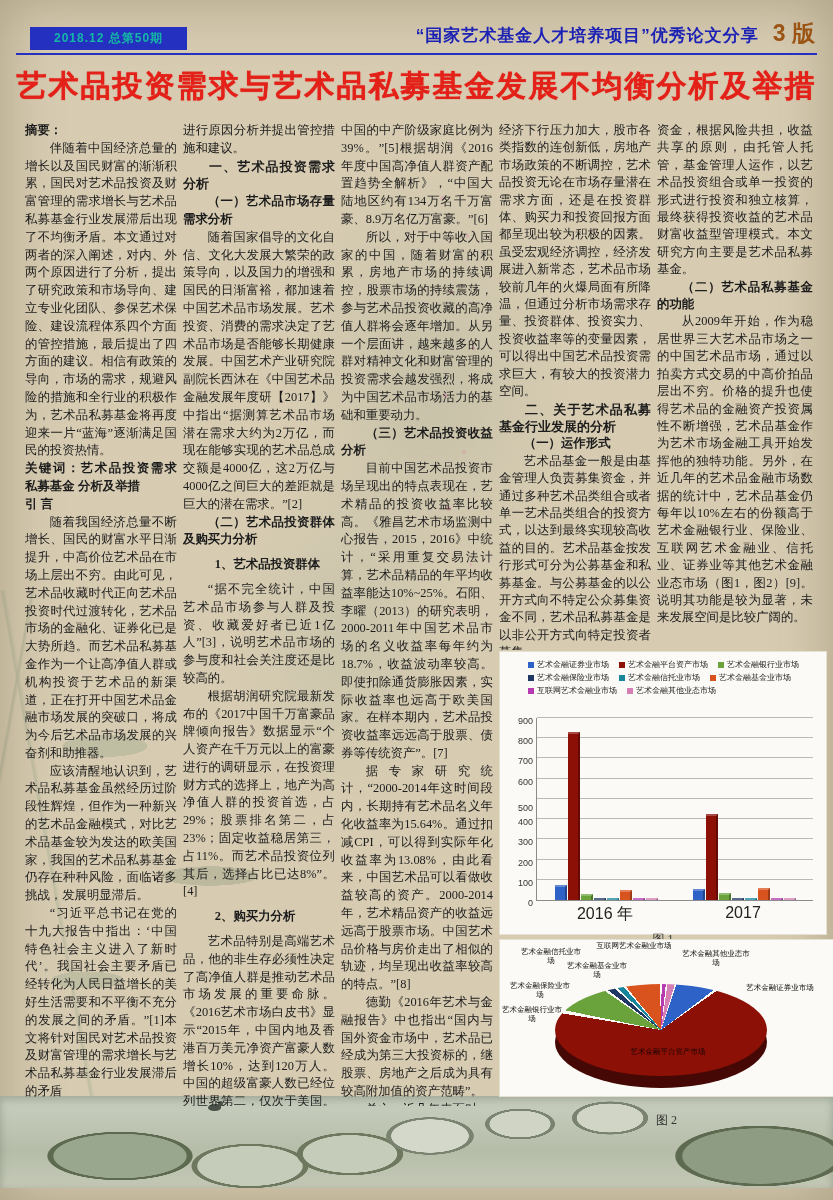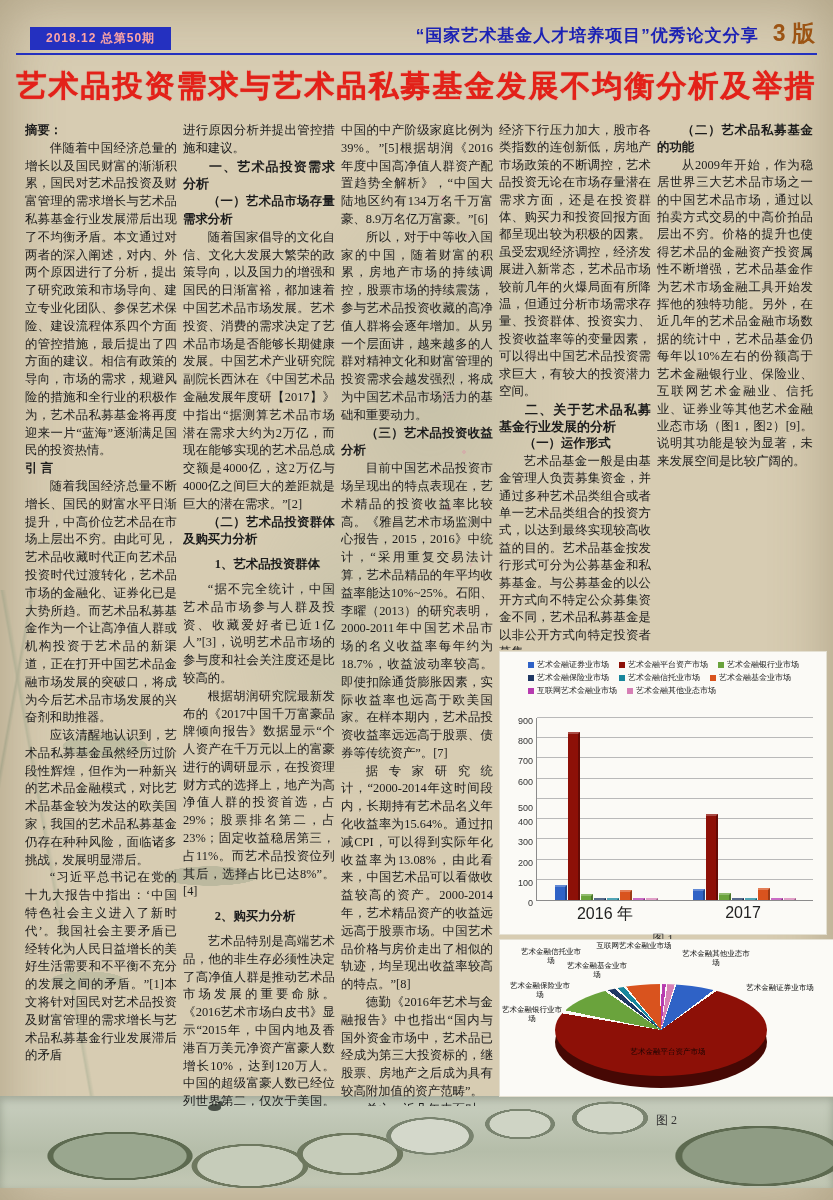--- a/index.html
+++ b/index.html
@@ -1,22 +1,22 @@
 <!DOCTYPE html>
 <html><head>
 <meta charset="utf-8">
 <style>
   html,body{margin:0;padding:0;}
   body{width:833px;height:1200px;background:#b3a78c;font-family:"Liberation Serif","DejaVu Serif",serif;}
   #page{position:absolute;left:0;top:0;width:833px;height:1200px;background:#d7ccb2;overflow:hidden;
         box-shadow:inset 0 0 60px rgba(120,105,70,.45);}
   
-  .issue-box{position:absolute;left:30px;top:27px;background:#2430c0;color:#fca5a5;
+  .issue-box{position:absolute;left:30px;top:27px;background:#2430c0;color:#14b8a6;
              font-family:"Liberation Sans",sans-serif;font-size:12px;font-weight:700;
-             padding:3px 16px;letter-spacing:1px;}
+             padding:3px 24px;letter-spacing:1px;}
   .header-right{position:absolute;right:18px;top:18px;display:flex;align-items:baseline;gap:14px;}
   .header-title{color:#1c22b4;font-weight:700;font-size:17px;font-family:"Liberation Sans",sans-serif;letter-spacing:1px;}
   .page-no{color:#9c5414;font-weight:700;font-size:23px;font-family:"Liberation Sans",sans-serif;}
   .rule{position:absolute;left:16px;right:16px;top:53px;height:2px;background:#2430c0;}
   
   .main-title{position:absolute;left:0;right:0;top:66px;margin:0;text-align:center;
               color:#e32119;font-size:30px;font-weight:700;letter-spacing:2px;
               font-family:"Liberation Sans",sans-serif;text-shadow:0 0 1px #e32119;}
   
   .wash{position:absolute;left:220px;top:140px;width:420px;height:700px;opacity:.18;pointer-events:none;
@@ -104,20 +104,21 @@
     <span class="header-title">“国家艺术基金人才培养项目”优秀论文分享</span>
     <span class="page-no">3 版</span>
   </div>
   <div class="rule"></div>
 
   <h1 class="main-title">艺术品投资需求与艺术品私募基金发展不均衡分析及举措</h1>
 
   <div class="col" id="col1">
     <p class="lbl hei">摘要：</p>
     <p class="p">伴随着中国经济总量的增长以及国民财富的渐渐积累，国民对艺术品投资及财富管理的需求增长与艺术品私募基金行业发展滞后出现了不均衡矛盾。本文通过对两者的深入阐述，对内、外两个原因进行了分析，提出了研究政策和市场导向、建立专业化团队、参保艺术保险、建设流程体系四个方面的管控措施，最后提出了四方面的建议。相信有政策的导向，市场的需求，规避风险的措施和全行业的积极作为，艺术品私募基金将再度迎来一片“蓝海”逐渐满足国民的投资热情。</p>
+    <p class="kw hei">关键词：艺术品投资需求 私募基金 分析及举措</p>
     <p class="lbl hei">引 言</p>
     <p class="p">随着我国经济总量不断增长、国民的财富水平日渐提升，中高价位艺术品在市场上层出不穷。由此可见，艺术品收藏时代正向艺术品投资时代过渡转化，艺术品市场的金融化、证券化已是大势所趋。而艺术品私募基金作为一个让高净值人群或机构投资于艺术品的新渠道，正在打开中国艺术品金融市场发展的突破口，将成为今后艺术品市场发展的兴奋剂和助推器。</p>
     <p class="p">应该清醒地认识到，艺术品私募基金虽然经历过阶段性辉煌，但作为一种新兴的艺术品金融模式，对比艺术品基金较为发达的欧美国家，我国的艺术品私募基金仍存在种种风险，面临诸多挑战，发展明显滞后。</p>
     <p class="p">“习近平总书记在党的十九大报告中指出：‘中国特色社会主义进入了新时代’。我国社会主要矛盾已经转化为人民日益增长的美好生活需要和不平衡不充分的发展之间的矛盾。”[1]本文将针对国民对艺术品投资及财富管理的需求增长与艺术品私募基金行业发展滞后的矛盾</p>
   </div>
 
   <div class="col" id="col2">
     <p class="cont">进行原因分析并提出管控措施和建议。</p>
     <p class="h1 hei">一、艺术品投资需求分析</p>
     <p class="h2 hei">（一）艺术品市场存量需求分析</p>
@@ -141,20 +142,21 @@
   </div>
 
   <div class="col" id="col4">
     <p class="cont">经济下行压力加大，股市各类指数的连创新低，房地产市场政策的不断调控，艺术品投资无论在市场存量潜在需求方面，还是在投资群体、购买力和投资回报方面都呈现出较为积极的因素。虽受宏观经济调控，经济发展进入新常态，艺术品市场较前几年的火爆局面有所降温，但通过分析市场需求存量、投资群体、投资实力、投资收益率等的变量因素，可以得出中国艺术品投资需求巨大，有较大的投资潜力空间。</p>
     <p class="h1 hei">二、关于艺术品私募基金行业发展的分析</p>
     <p class="h2 hei">（一）运作形式</p>
     <p class="p">艺术品基金一般是由基金管理人负责募集资金，并通过多种艺术品类组合或者单一艺术品类组合的投资方式，以达到最终实现较高收益的目的。艺术品基金按发行形式可分为公募基金和私募基金。与公募基金的以公开方式向不特定公众募集资金不同，艺术品私募基金是以非公开方式向特定投资者募集</p>
   </div>
 
   <div class="col" id="col5">
+    <p class="cont">资金，根据风险共担，收益共享的原则，由托管人托管，基金管理人运作，以艺术品投资组合或单一投资的形式进行投资和独立核算，最终获得投资收益的艺术品财富收益型管理模式。本文研究方向主要是艺术品私募基金。</p>
     <p class="h2 hei">（二）艺术品私募基金的功能</p>
     <p class="p">从2009年开始，作为稳居世界三大艺术品市场之一的中国艺术品市场，通过以拍卖方式交易的中高价拍品层出不穷。价格的提升也使得艺术品的金融资产投资属性不断增强，艺术品基金作为艺术市场金融工具开始发挥他的独特功能。另外，在近几年的艺术品金融市场数据的统计中，艺术品基金仍每年以10%左右的份额高于艺术金融银行业、保险业、互联网艺术金融业、信托业、证券业等其他艺术金融业态市场（图1，图2）[9]。说明其功能是较为显著，未来发展空间是比较广阔的。</p>
   </div>
 
   <div id="fig1">
     <div id="fig1-legend">
         <span class="lg-item">
           <span class="lg-sq" style="background: rgb(47, 98, 198);"></span>
           <span>艺术金融证券业市场</span>
         </span>

